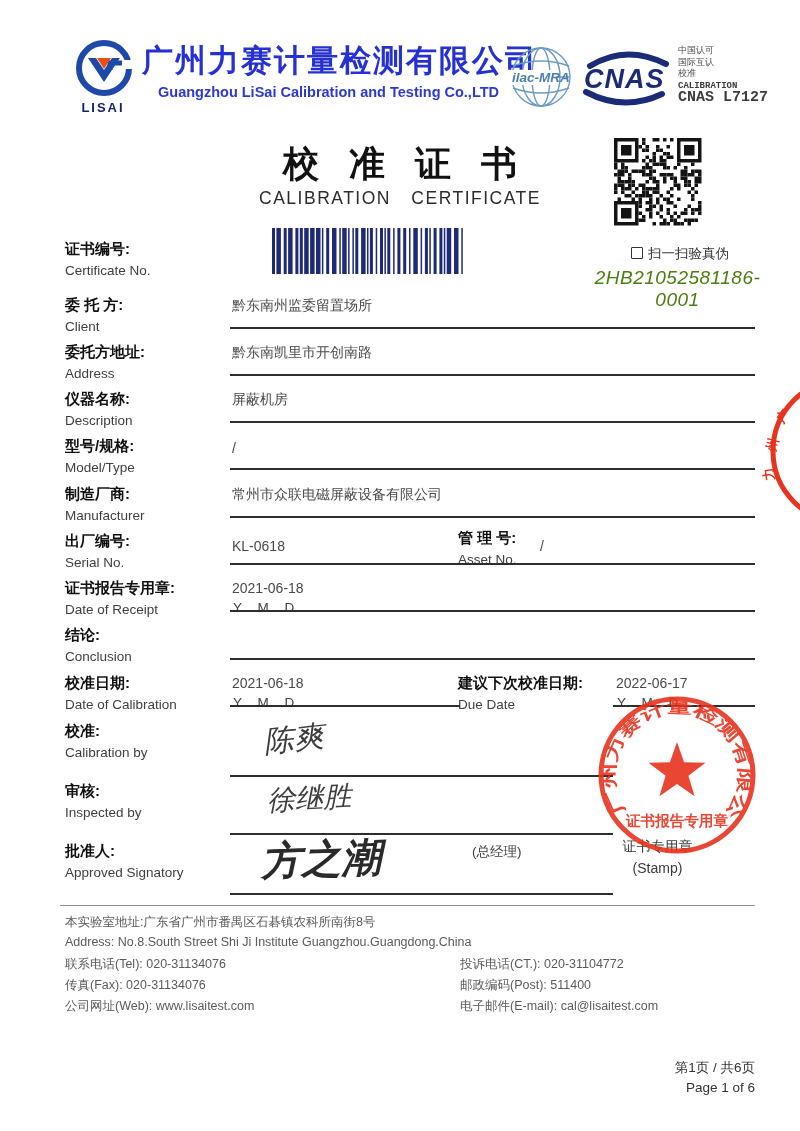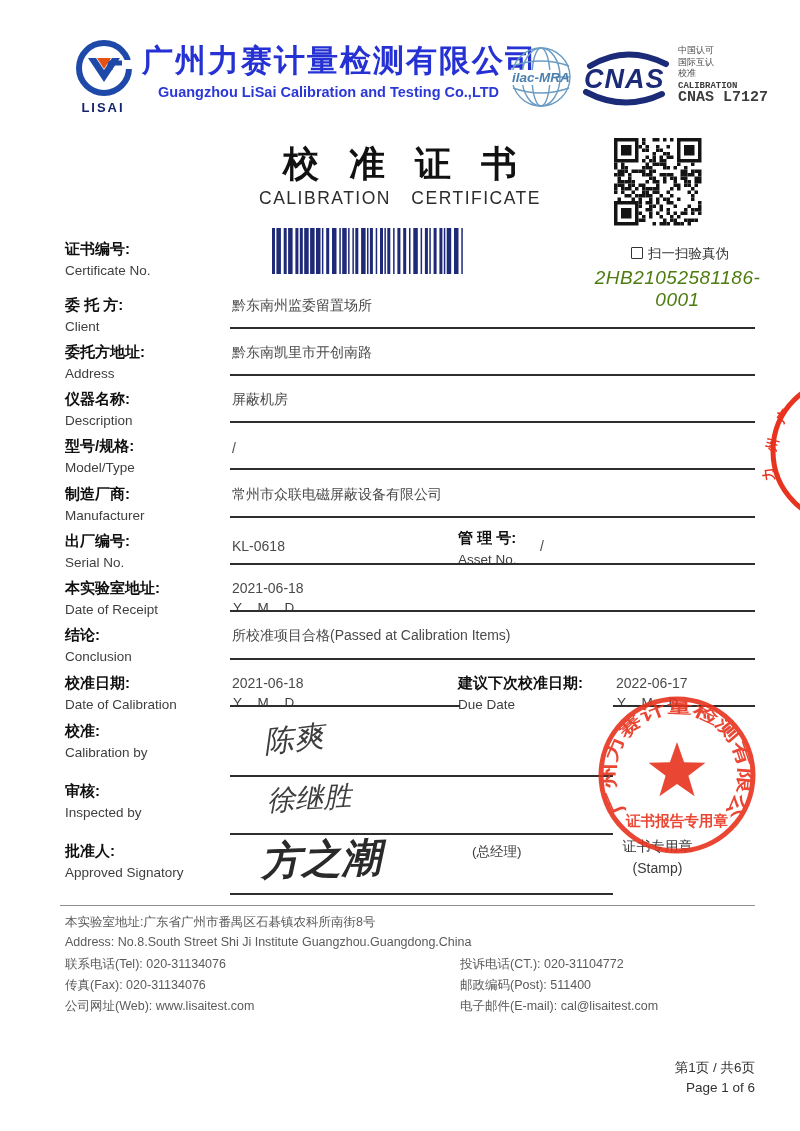--- a/index.html
+++ b/index.html
@@ -378,29 +378,28 @@
   <div class="hline" style="left:230px;top:516px;width:525px;"></div>
 
   <div class="abs zh" style="left:65px;top:532px;">出厂编号:</div>
   <div class="abs en" style="left:65px;top:555px;">Serial No.</div>
   <div class="abs val" style="left:232px;top:538px;">KL-0618</div>
   <div class="abs zh" style="left:458px;top:529px;">管 理 号:</div>
   <div class="abs en" style="left:458px;top:552px;">Asset No.</div>
   <div class="abs val" style="left:540px;top:538px;">/</div>
   <div class="hline" style="left:230px;top:563px;width:525px;"></div>
 
-  <div class="abs zh" style="left:65px;top:579px;">本实验室地址:</div>
+  <div class="abs zh" style="left:65px;top:579px;">证书报告专用章:</div>
   <div class="abs en" style="left:65px;top:602px;">Date of Receipt</div>
   <div class="abs val" style="left:232px;top:580px;">2021-06-18</div>
   <div class="abs ymd" style="left:233px;top:600px;">Y M D</div>
   <div class="hline" style="left:230px;top:610px;width:525px;"></div>
 
   <div class="abs zh" style="left:65px;top:626px;">结论:</div>
   <div class="abs en" style="left:65px;top:649px;">Conclusion</div>
-  <div class="abs val" style="left:232px;top:627px;">所校准项目合格(Passed at Calibration Items)</div>
   <div class="hline" style="left:230px;top:658px;width:525px;"></div>
 
   <div class="abs zh" style="left:65px;top:674px;">校准日期:</div>
   <div class="abs en" style="left:65px;top:697px;">Date of Calibration</div>
   <div class="abs val" style="left:232px;top:675px;">2021-06-18</div>
   <div class="abs ymd" style="left:233px;top:695px;">Y M D</div>
   <div class="abs zh" style="left:458px;top:674px;">建议下次校准日期:</div>
   <div class="abs en" style="left:458px;top:697px;">Due Date</div>
   <div class="abs val" style="left:616px;top:675px;">2022-06-17</div>
   <div class="abs ymd" style="left:617px;top:695px;">Y M D</div>

